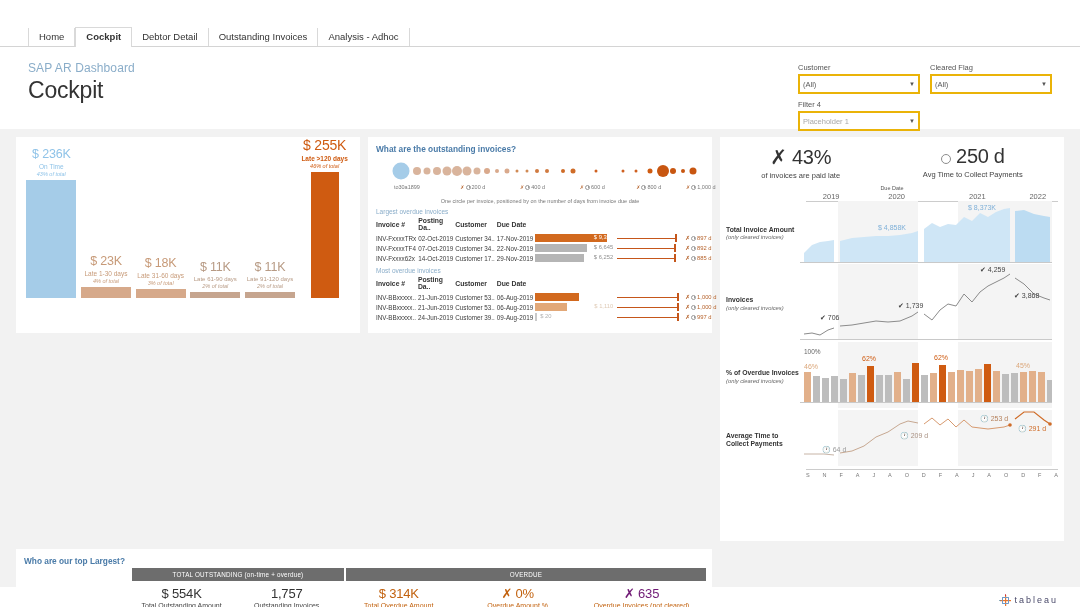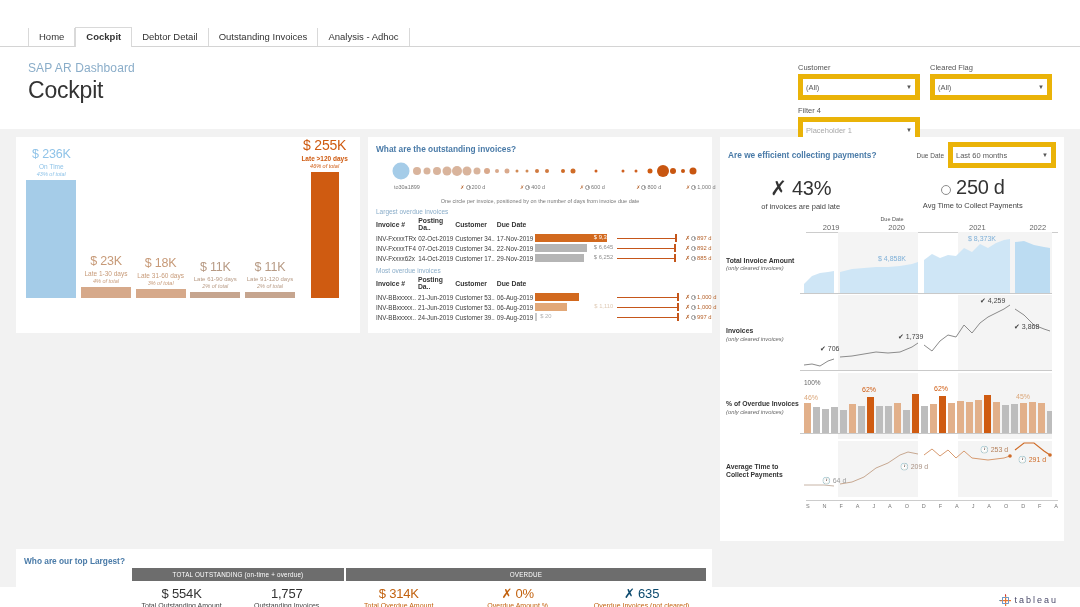--- a/index.html
+++ b/index.html
@@ -56,21 +56,21 @@
   }
   .filters {
     display: grid;
     grid-template-columns: 122px 122px;
     grid-gap: 6px 10px;
     align-content: start;
     padding-top: 2px;
   }
   .filter-label { font-size: 7.5px; color: #555; margin-bottom: 2px; }
   .filter-box {
-    height: 13px; border: 5px solid #eab308; background: #fff;
+    height: 13px; border: 2px solid #eab308; background: #fff;
     display: flex; align-items: center; justify-content: space-between;
     padding: 8px 3px; font-size: 7.5px; color: #5a5a5a; cursor: pointer;
   }
   .filter-box.ph { color: #a8a8a8; }
   .caret { font-size: 6px; color: #555; }
   
   .board {
     background: #f2f2f2;
     padding: 8px 16px 0 16px;
     height: 458px;
@@ -467,30 +467,20 @@
                   <i class="clockglyph"></i>
                   <span>997 d</span>
                 </span>
               </td>
         </tr>
       </tbody>
         </table>
     </div>
 
     <div class="panel p-efficiency">
-      <div class="eff-head">
-        <div class="ptitle">Are we efficient collecting payments?</div>
-        <div class="due-filter">
-          <span class="lbl">Due Date</span>
-          <span class="filter-box" style="width:108px">
-            <span>Last 60 months</span>
-            <span class="caret">▼</span>
-          </span>
-        </div>
-      </div>
 
       <div class="kpis">
         <div class="kpi">
           <div class="v"><b class="xmark">✗</b> <span>43%</span></div>
           <div class="c">of invoices are paid late</div>
         </div>
         <div class="kpi">
           <div class="v"><span style="display:inline-block;width:10px;height:10px;border:1.3px solid #8d8d8d;border-radius:50%;position:relative;top:1px"></span> <span>250 d</span></div>
           <div class="c">Avg Time to Collect Payments</div>
         </div>
@@ -662,21 +652,21 @@
       </div>
       <div class="kpi-cell" style="width:120px">
         <div class="v" style="color:#c2620f">$ 314K</div>
         <div class="c" style="color:#c2620f">Total Overdue Amount</div>
       </div>
       <div class="kpi-cell" style="width:120px">
         <div class="v" style="color:#c2620f"><b class="xmark">✗</b> <span>0%</span></div>
         <div class="c" style="color:#c2620f">Overdue Amount %</div>
       </div>
       <div class="kpi-cell" style="width:130px">
-        <div class="v" style="color:#0c4a6e"><b class="xmark">✗</b> <span>635</span></div>
+        <div class="v" style="color:#701a75"><b class="xmark">✗</b> <span>635</span></div>
         <div class="c" style="color:#c2620f">Overdue Invoices (not cleared)</div>
       </div>
     </div>
 
   </div>
 </div>
 
 <div class="footer">
   <div class="foot-text">Tableau | SAP AR Dashboard | Confidential Information | For internal use only</div>
   <div class="tableau-logo">

